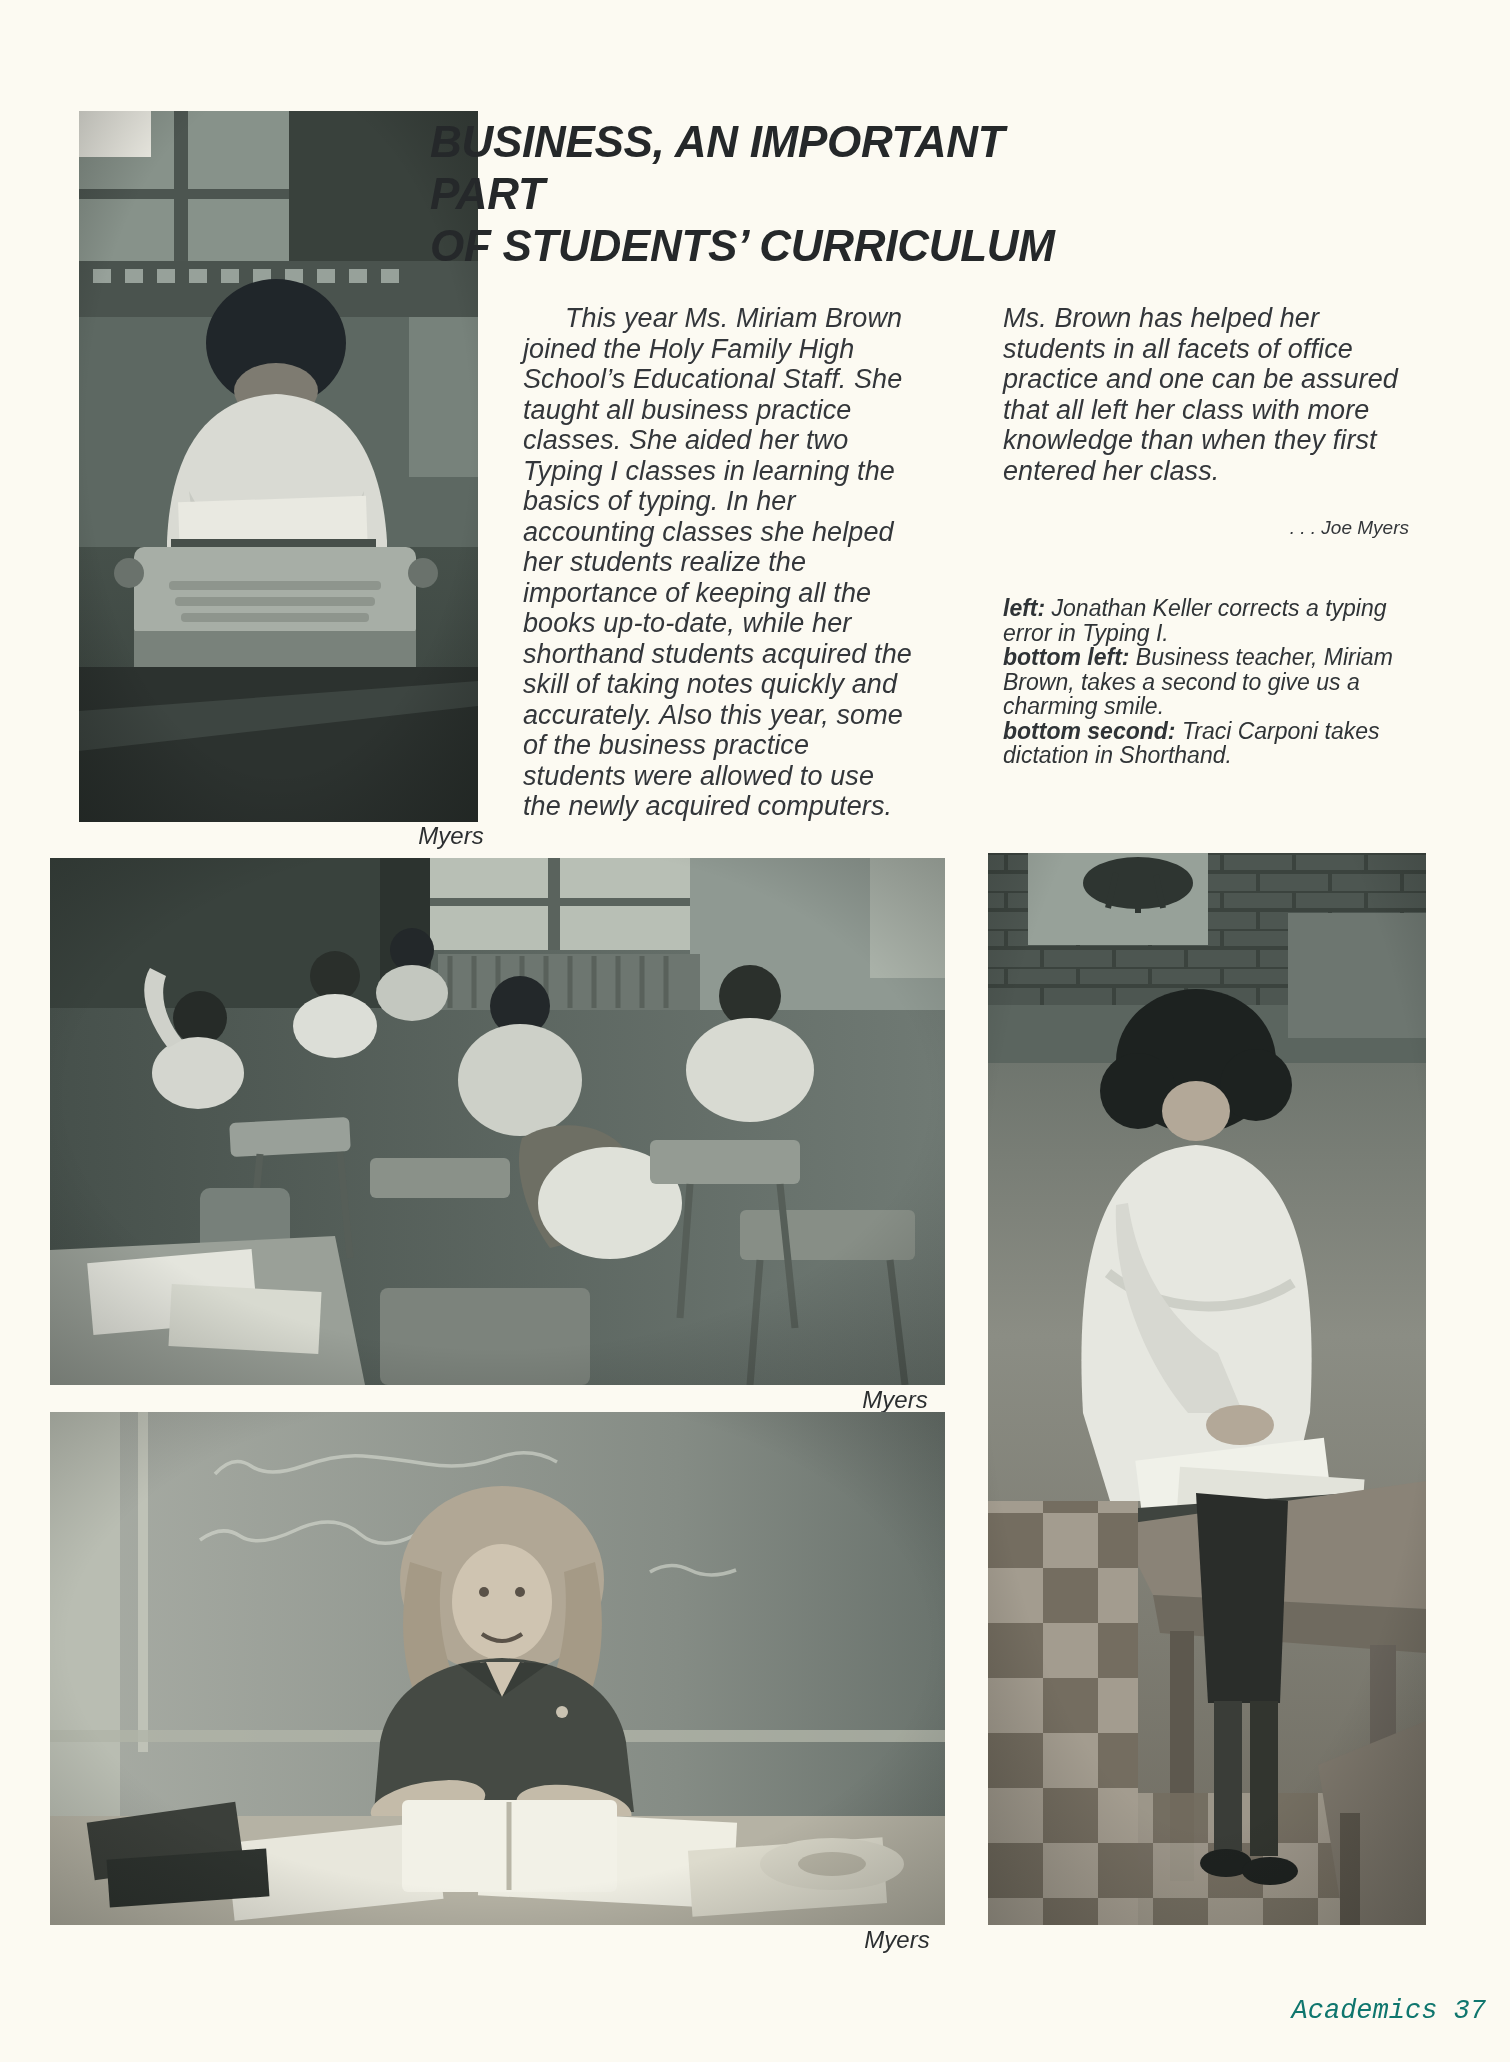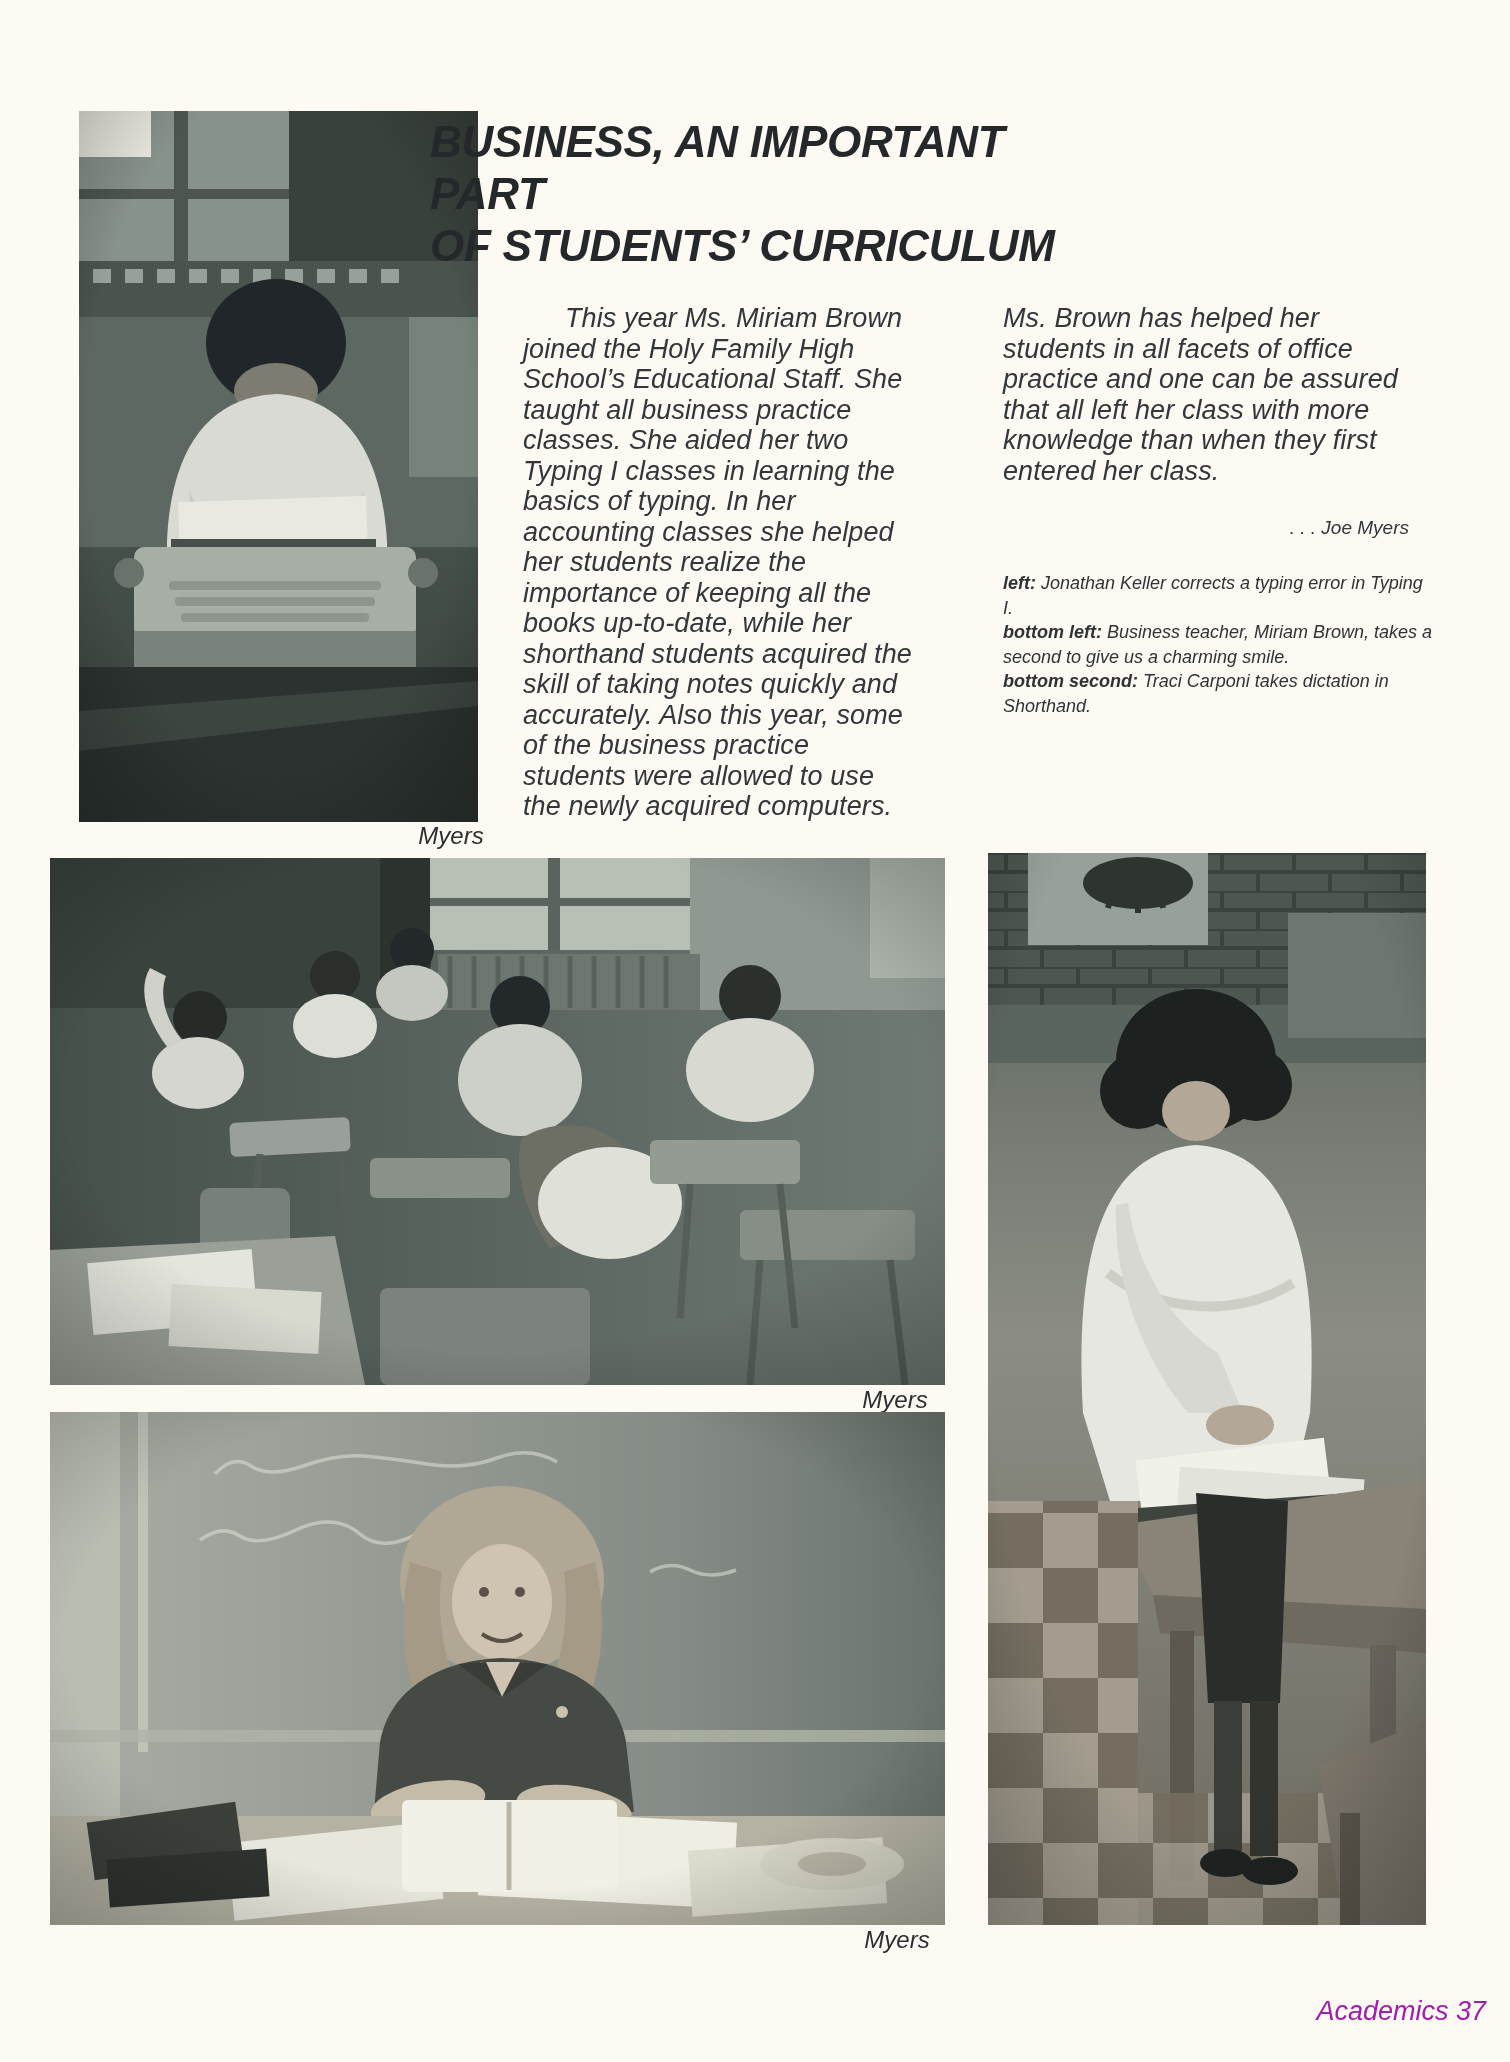--- a/index.html
+++ b/index.html
@@ -20,35 +20,35 @@
     position:absolute; font-size:27px; line-height:30.5px;
     white-space:pre-line; color:#33363a; letter-spacing:0.1px;
   }
   #col-left{ left:523px; top:303px; width:500px; text-indent:42px; }
   #col-right{ left:1003px; top:303px; width:470px; }
   .byline{
     position:absolute; left:1003px; top:517px; width:424px;
     text-align:right; font-size:19px; color:#33363a; padding-right:18px; box-sizing:border-box;
   }
   .captions{
-    position:absolute; left:1003px; top:571px; width:432px;
-    font-size:18px; line-height:24.5px; color:#2f3336;
+    position:absolute; left:1003px; top:596px; width:432px;
+    font-size:23px; line-height:24.5px; color:#2f3336;
   }
   .captions p{ margin:0; }
   .captions b{ font-weight:bold; }
   .credit{
     position:absolute; width:110px; text-align:center;
     font-size:24px; color:#2c2f31;
   }
   #credit-typing{ left:396px; top:822px; }
   #credit-classroom{ left:840px; top:1386px; }
   #credit-desk{ left:842px; top:1926px; }
   .footer{
     position:absolute; left:1240px; top:1996px; width:246px;
-    text-align:right; font-size:27px; color:#a21caf;
+    text-align:right; font-size:27px; color:#0f766e;font-family:Liberation Mono, monospace;
   }
   .photo{ position:absolute; overflow:hidden; background:#6b756f; }
   .photo svg{ display:block; }
   #photo-typing{ left:79px; top:111px; width:399px; height:711px; }
   #photo-classroom{ left:50px; top:858px; width:895px; height:527px; }
   #photo-shorthand{ left:988px; top:853px; width:438px; height:1072px; }
   #photo-desk{ left:50px; top:1412px; width:895px; height:513px; }
 </style>
 </head>
 <body>

